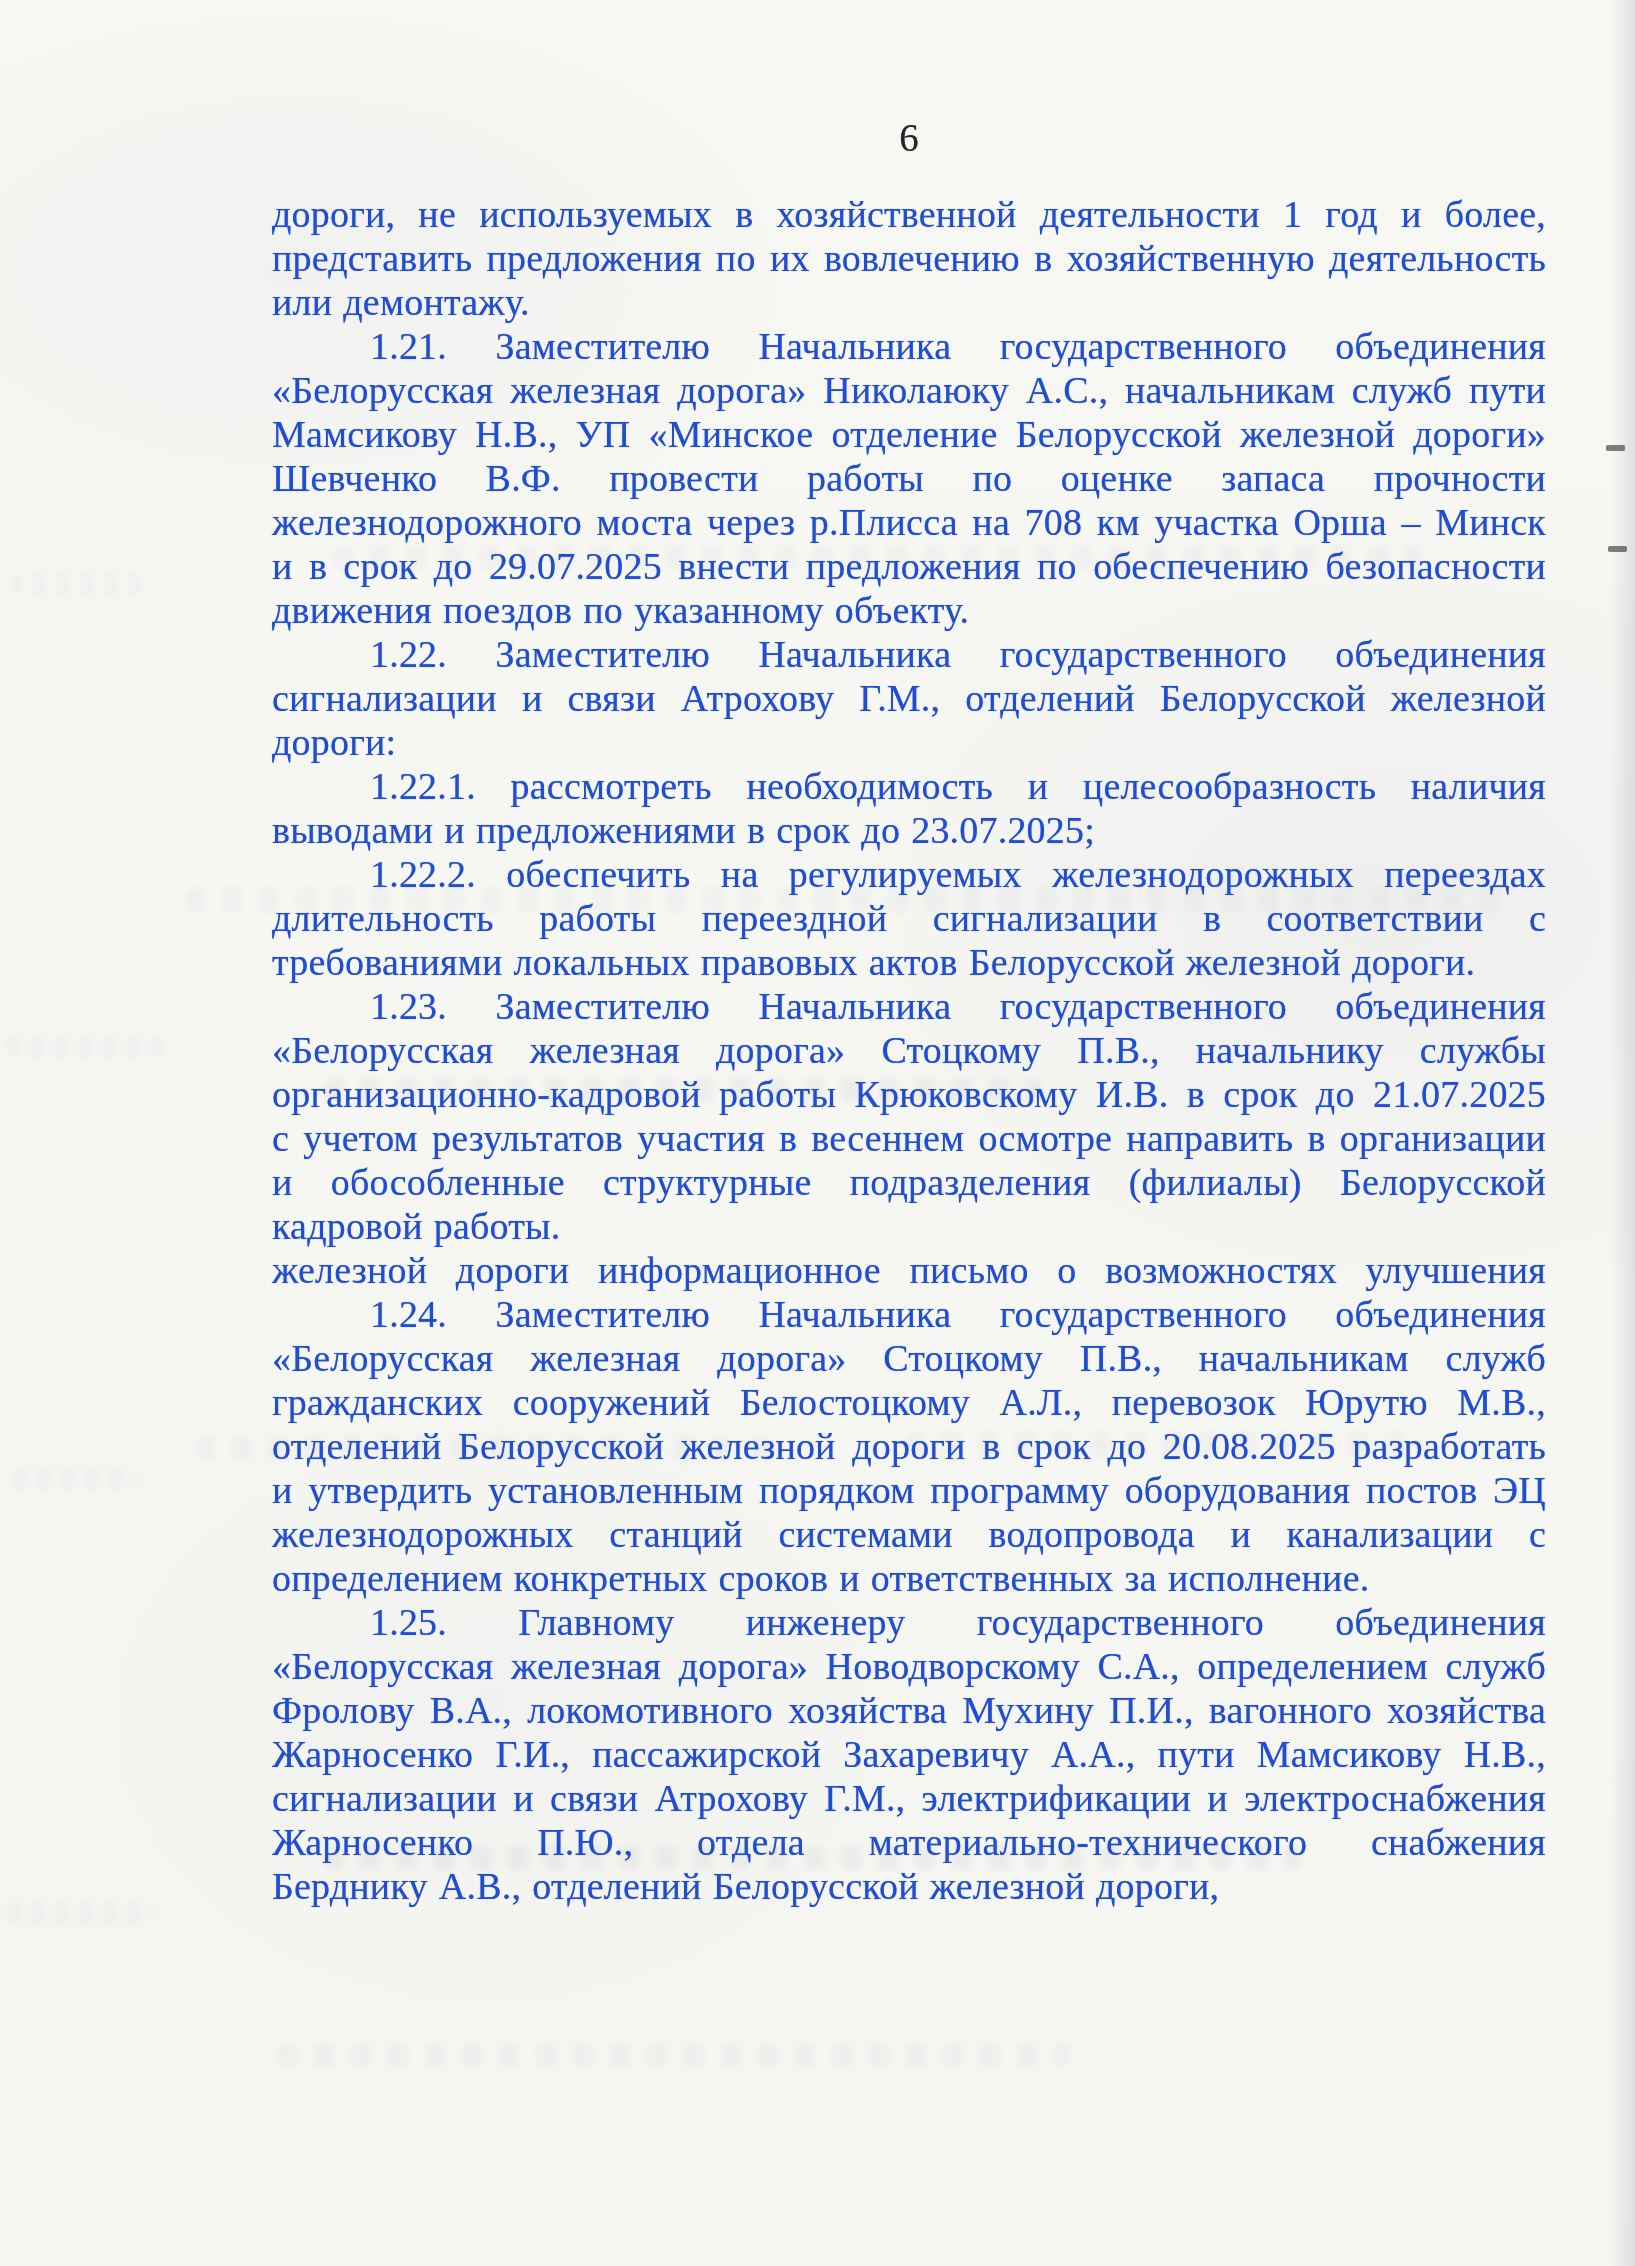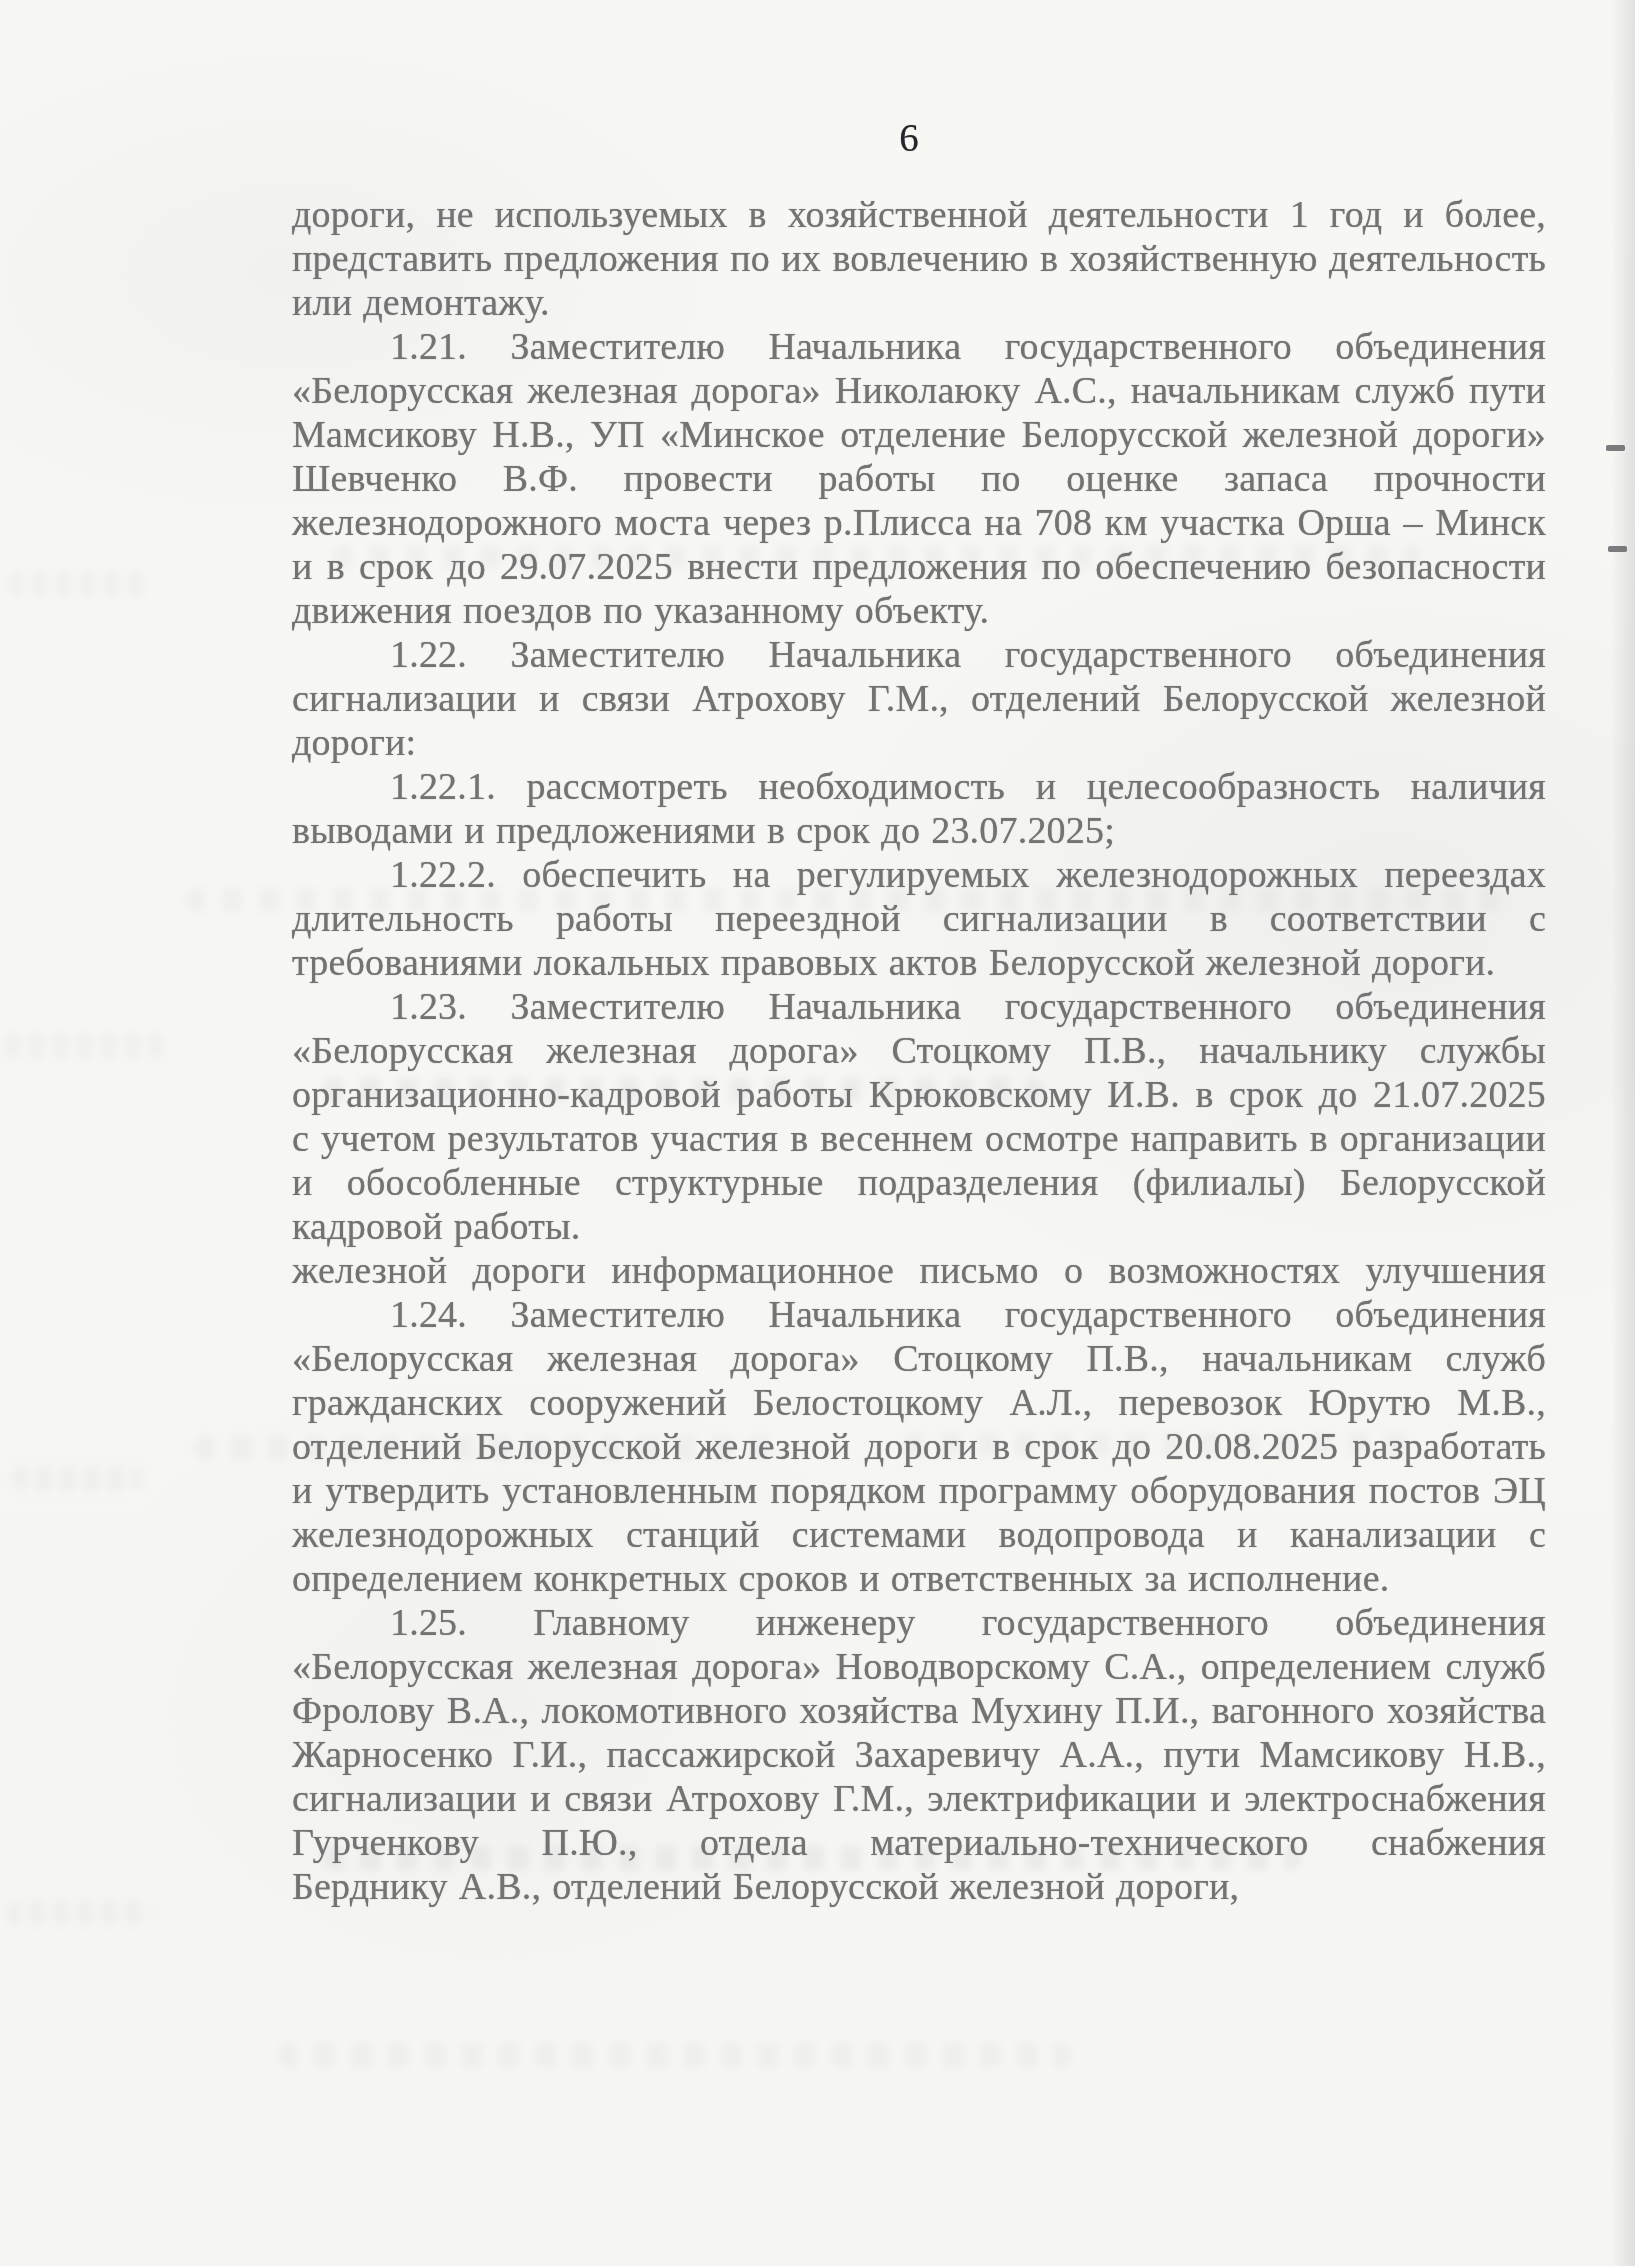--- a/index.html
+++ b/index.html
@@ -23,26 +23,25 @@
     background:linear-gradient(to right, rgba(0,0,0,0), rgba(120,125,130,.18));
   }
   .pagenum{
     position:absolute;left:272px;top:116px;width:1274px;
     text-align:center;font-size:39px;line-height:44px;color:#23262b;
     text-shadow:0 0 0.9px rgba(30,30,35,.45);
   }
   #textblock{position:absolute;left:272px;top:192px;width:1274px;}
   .line{
     font-size:38px;line-height:44px;height:44px;
-    color:#737373;
+    color:#1d4ed8;
     text-align:justify;text-align-last:justify;
     letter-spacing:0.2px;word-spacing:1.4px;
     text-shadow:0 0 0.9px rgba(25,27,32,.5);
     white-space:nowrap; 
-    margin-left:20px;
   }
   .line{white-space:normal;}
   .line.last{text-align-last:left;}
   .line.indent{text-indent:98px;}
   
   .bleed{
     position:absolute;height:24px;border-radius:11px;
     background:repeating-linear-gradient(90deg,
       rgba(120,128,138,.55) 0 20px, rgba(120,128,138,0) 20px 37px);
     opacity:.14;filter:blur(3.7px);
@@ -127,17 +126,17 @@
       <div class="line">и утвердить установленным порядком программу оборудования постов ЭЦ</div>
       <div class="line">железнодорожных станций системами водопровода и канализации с</div>
       <div class="line last">определением конкретных сроков и ответственных за исполнение.</div>
     </div>
     <div>
       <div class="line indent">1.25. Главному инженеру государственного объединения</div>
       <div class="line">«Белорусская железная дорога» Новодворскому С.А., определением служб</div>
       <div class="line">Фролову В.А., локомотивного хозяйства Мухину П.И., вагонного хозяйства</div>
       <div class="line">Жарносенко Г.И., пассажирской Захаревичу А.А., пути Мамсикову Н.В.,</div>
       <div class="line">сигнализации и связи Атрохову Г.М., электрификации и электроснабжения</div>
-      <div class="line">Гурченкову П.Ю., отдела материально-технического снабжения</div>
+      <div class="line">Жарносенко П.Ю., отдела материально-технического снабжения</div>
       <div class="line last">Берднику А.В., отделений Белорусской железной дороги,</div>
     </div>
   </div>
 
 
 </body></html>

